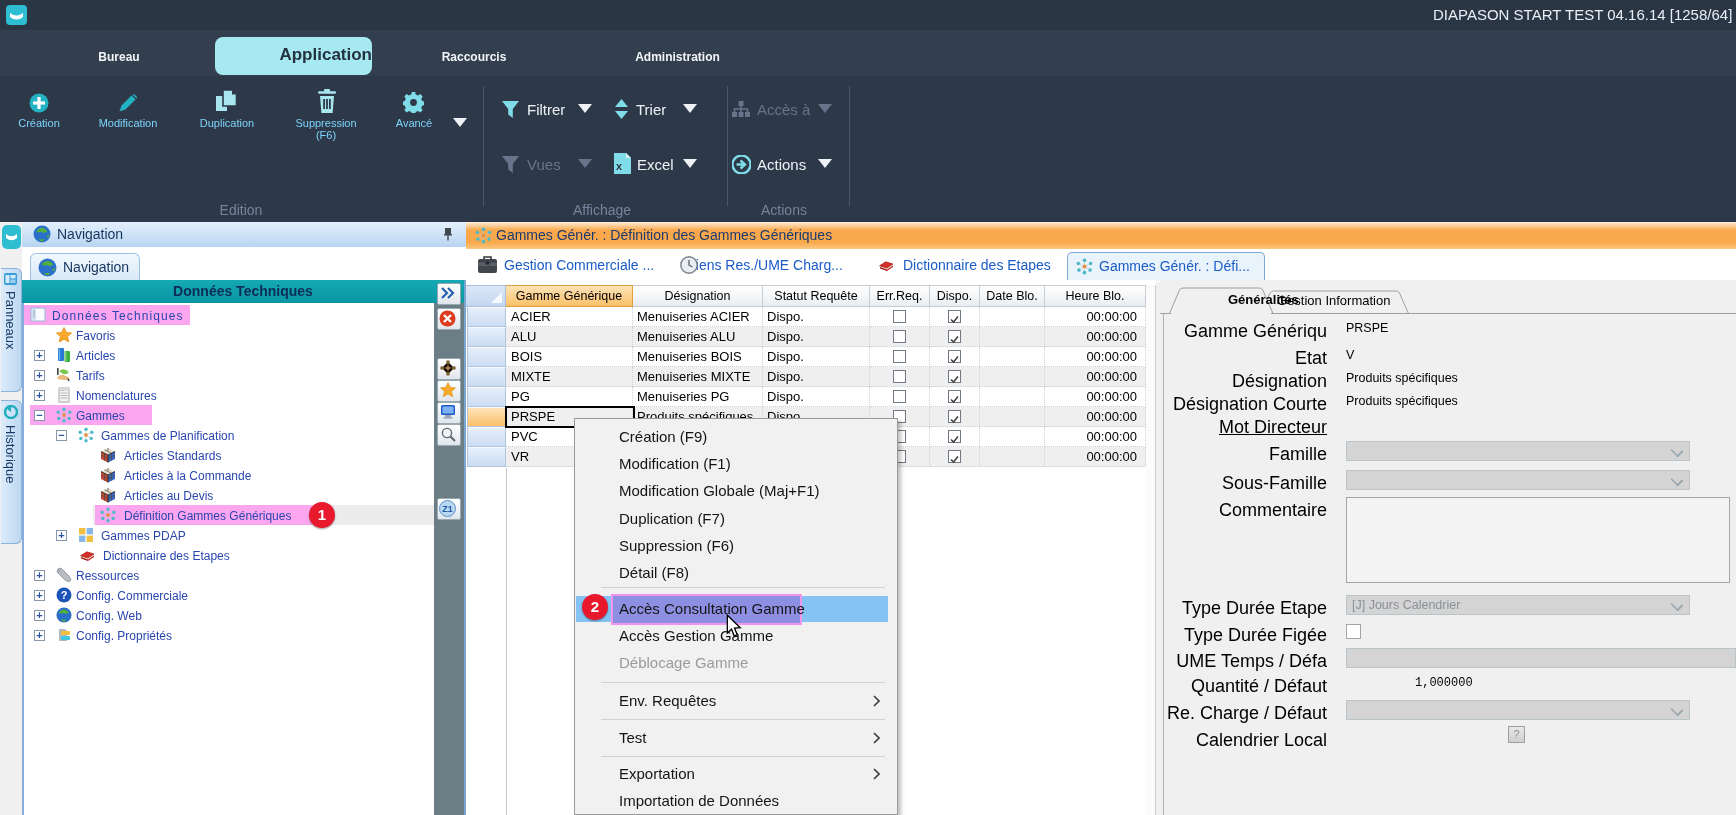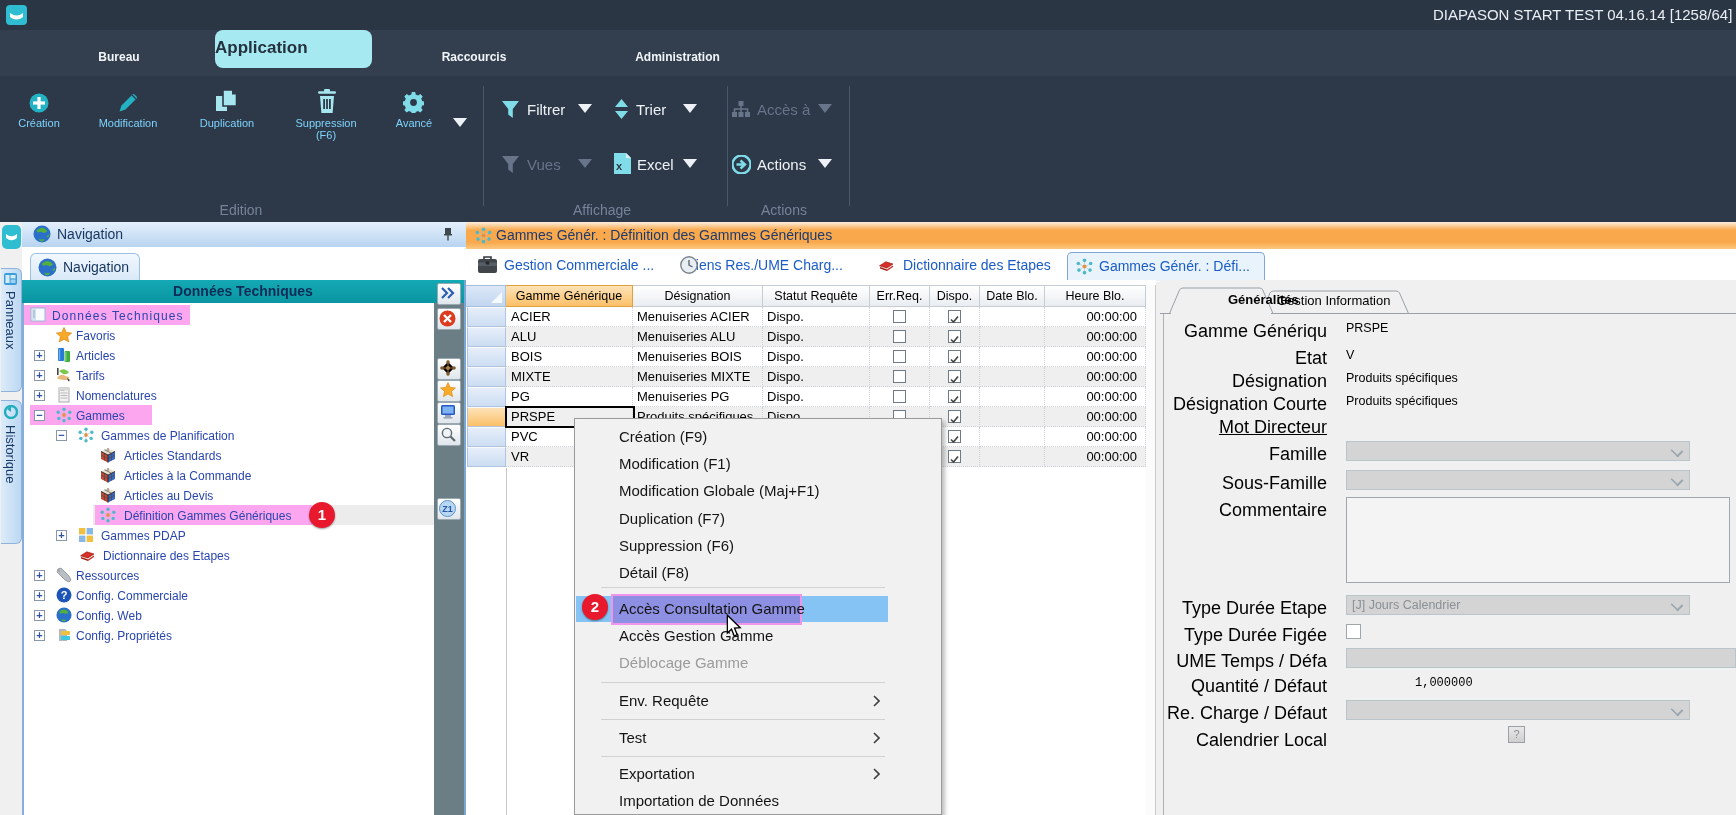--- a/index.html
+++ b/index.html
@@ -4,22 +4,22 @@
 <style>
   html,body{margin:0;padding:0;}
   #app{position:relative;width:1736px;height:815px;overflow:hidden;
        font-family:"Liberation Sans",sans-serif;background:#f0f0f0;}
   .abs{position:absolute;}
   
   #titlebar{left:0;top:0;width:1736px;height:30px;background:#2b3645;}
   #titletext{left:1433px;top:6px;color:#e9eef4;font-size:15px;white-space:nowrap;}
   #tabrow{left:0;top:30px;width:1736px;height:46px;background:#333e4e;}
   .apptab{top:8px;height:38px;line-height:38px;color:#f2f5f8;font-weight:bold;font-size:12px;text-align:center;}
-  #tab-active{left:215px;top:0;width:157px;height:38px;background:#a6e9f0;border-radius:8px;
-              color:#24313f;font-weight:bold;font-size:17px;text-align:left;line-height:36px;z-index:3;}
+  #tab-active{left:215px;top:7px;width:157px;height:38px;background:#a6e9f0;border-radius:8px;
+              color:#24313f;font-weight:bold;font-size:17px;text-align:right;line-height:36px;z-index:3;}
   #ribbon{left:0;top:76px;width:1736px;height:146px;background:#2d3948;}
   .rsep{width:1px;background:#49576b;top:10px;height:120px;}
   .rlabel{color:#76839b;font-size:14px;top:126px;text-align:center;width:120px;}
   .rbtn{color:#7dd3fc;font-size:11px;text-align:center;white-space:nowrap;}
   .hbtn{color:#eef2f6;font-size:15px;white-space:nowrap;}
   .hbtn.dis{color:#67748a;}
   .tri{display:inline-block;width:0;height:0;border-left:7px solid transparent;border-right:7px solid transparent;border-top:9px solid #eef2f6;}
   .tri.dis{border-top-color:#67748a;}
   
   #leftstrip{left:0;top:222px;width:22px;height:593px;background:#f0f0f0;}
@@ -63,21 +63,21 @@
   .cb{position:absolute;top:3px;width:13px;height:13px;border:1px solid #707a84;background:#fff;box-sizing:border-box;}
   
   #rpanel{left:1160px;top:280px;width:576px;height:535px;background:#f0f0f0;}
   .rtab{position:absolute;top:8px;height:24px;font-size:13px;color:#000;line-height:24px;}
   .flabel{position:absolute;font-size:18px;color:#000;text-align:right;width:160px;white-space:nowrap;}
   .fval{position:absolute;font-size:12.5px;color:#000;white-space:nowrap;}
   .combo{position:absolute;left:186px;width:344px;height:20px;background:#d4d4d4;border:1px solid #b9c4cb;box-sizing:border-box;}
   .combo:after{content:"";position:absolute;right:7px;top:7px;width:8px;height:8px;border-right:2px solid #98a6b0;
                border-bottom:2px solid #98a6b0;transform:rotate(45deg) scale(1,0.8);margin-top:-3px;}
   
-  #cmenu{left:574px;top:418px;width:368px;height:397px;background:#f1f1f1;border:1px solid #9a9a9a;
+  #cmenu{left:574px;top:418px;width:324px;height:397px;background:#f1f1f1;border:1px solid #9a9a9a;
          box-shadow:3px 3px 4px rgba(0,0,0,0.25);box-sizing:border-box;}
   .mi{position:absolute;left:44px;font-size:15px;color:#141414;white-space:nowrap;}
   .mi.dis{color:#9b9b9b;}
   .msep{position:absolute;left:26px;width:284px;height:1px;background:#d2d2d2;}
   .badge{position:absolute;width:26px;height:26px;border-radius:50%;background:#e8192c;color:#fff;
          font-size:15px;font-weight:bold;text-align:center;line-height:26px;box-shadow:0 1px 2px rgba(0,0,0,0.4);}
 </style>
 </head>
 <body>
 <div id="app">
@@ -679,21 +679,21 @@
   <div class="abs" style="left:36px;top:175px;width:191px;height:31px;background:#8d90e2;border:2px solid #f095ea;box-sizing:border-box;"></div>
   <div class="mi" style="top:9px;">Création (F9)</div>
   <div class="mi" style="top:36px;">Modification (F1)</div>
   <div class="mi" style="top:63px;">Modification Globale (Maj+F1)</div>
   <div class="mi" style="top:91px;">Duplication (F7)</div>
   <div class="mi" style="top:118px;">Suppression (F6)</div>
   <div class="mi" style="top:145px;">Détail (F8)</div>
   <div class="mi" style="top:181px;">Accès Consultation Gamme</div>
   <div class="mi" style="top:208px;">Accès Gestion Gamme</div>
   <div class="mi dis" style="top:235px;">Déblocage Gamme</div>
-  <div class="mi" style="top:273px;">Env. Requête</div>
+  <div class="mi" style="top:273px;">Env. Requêtes</div>
   <div class="mi" style="top:310px;">Test</div>
   <div class="mi" style="top:346px;">Exportation</div>
   <div class="mi" style="top:373px;">Importation de Données</div>
   <div class="msep" style="top:168px;"></div>
   <div class="msep" style="top:263px;"></div>
   <div class="msep" style="top:300px;"></div>
   <div class="msep" style="top:337px;"></div>
   <svg class="abs" style="left:298px;top:276px" width="7" height="12" viewBox="0 0 7 12">
         <path d="M1 1 L6 6 L1 11" stroke="#404040" stroke-width="1.6" fill="none"></path>
       </svg>

